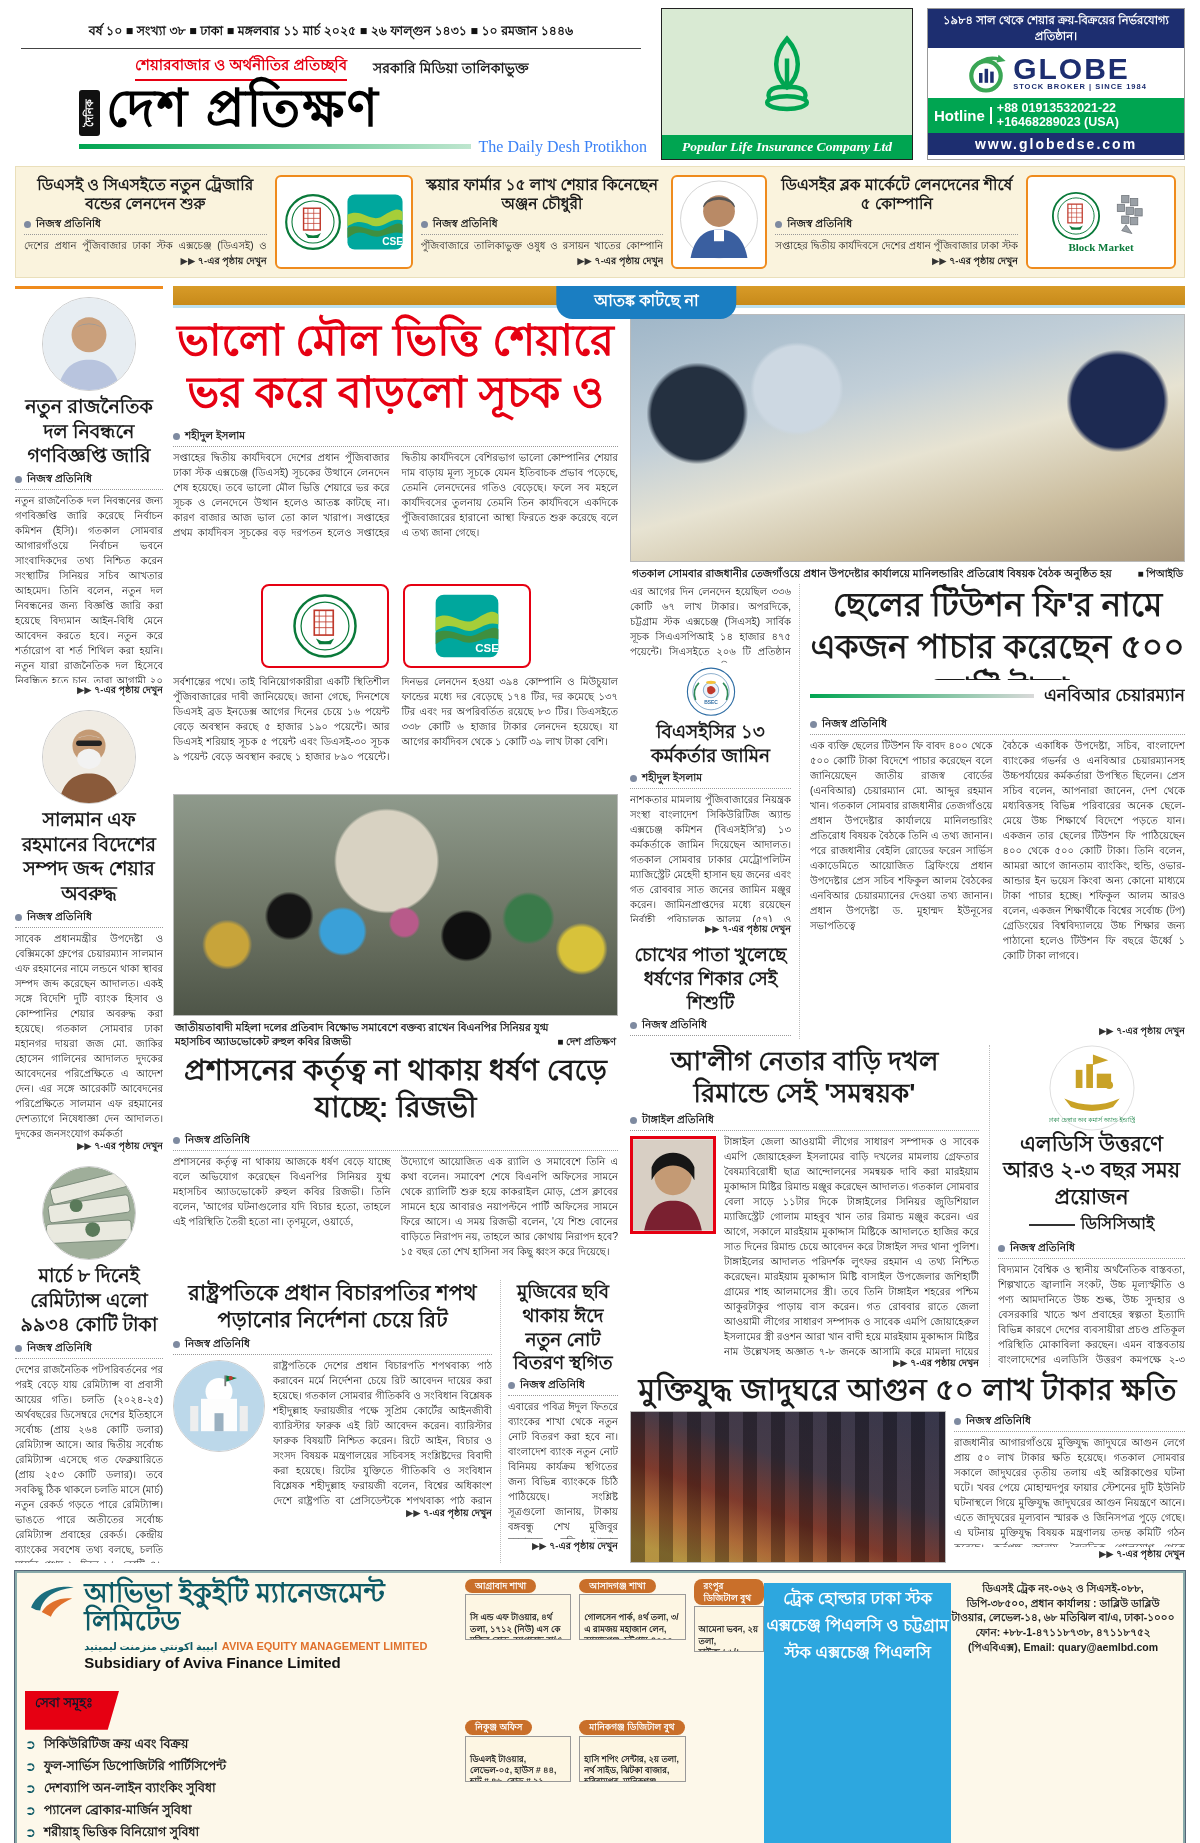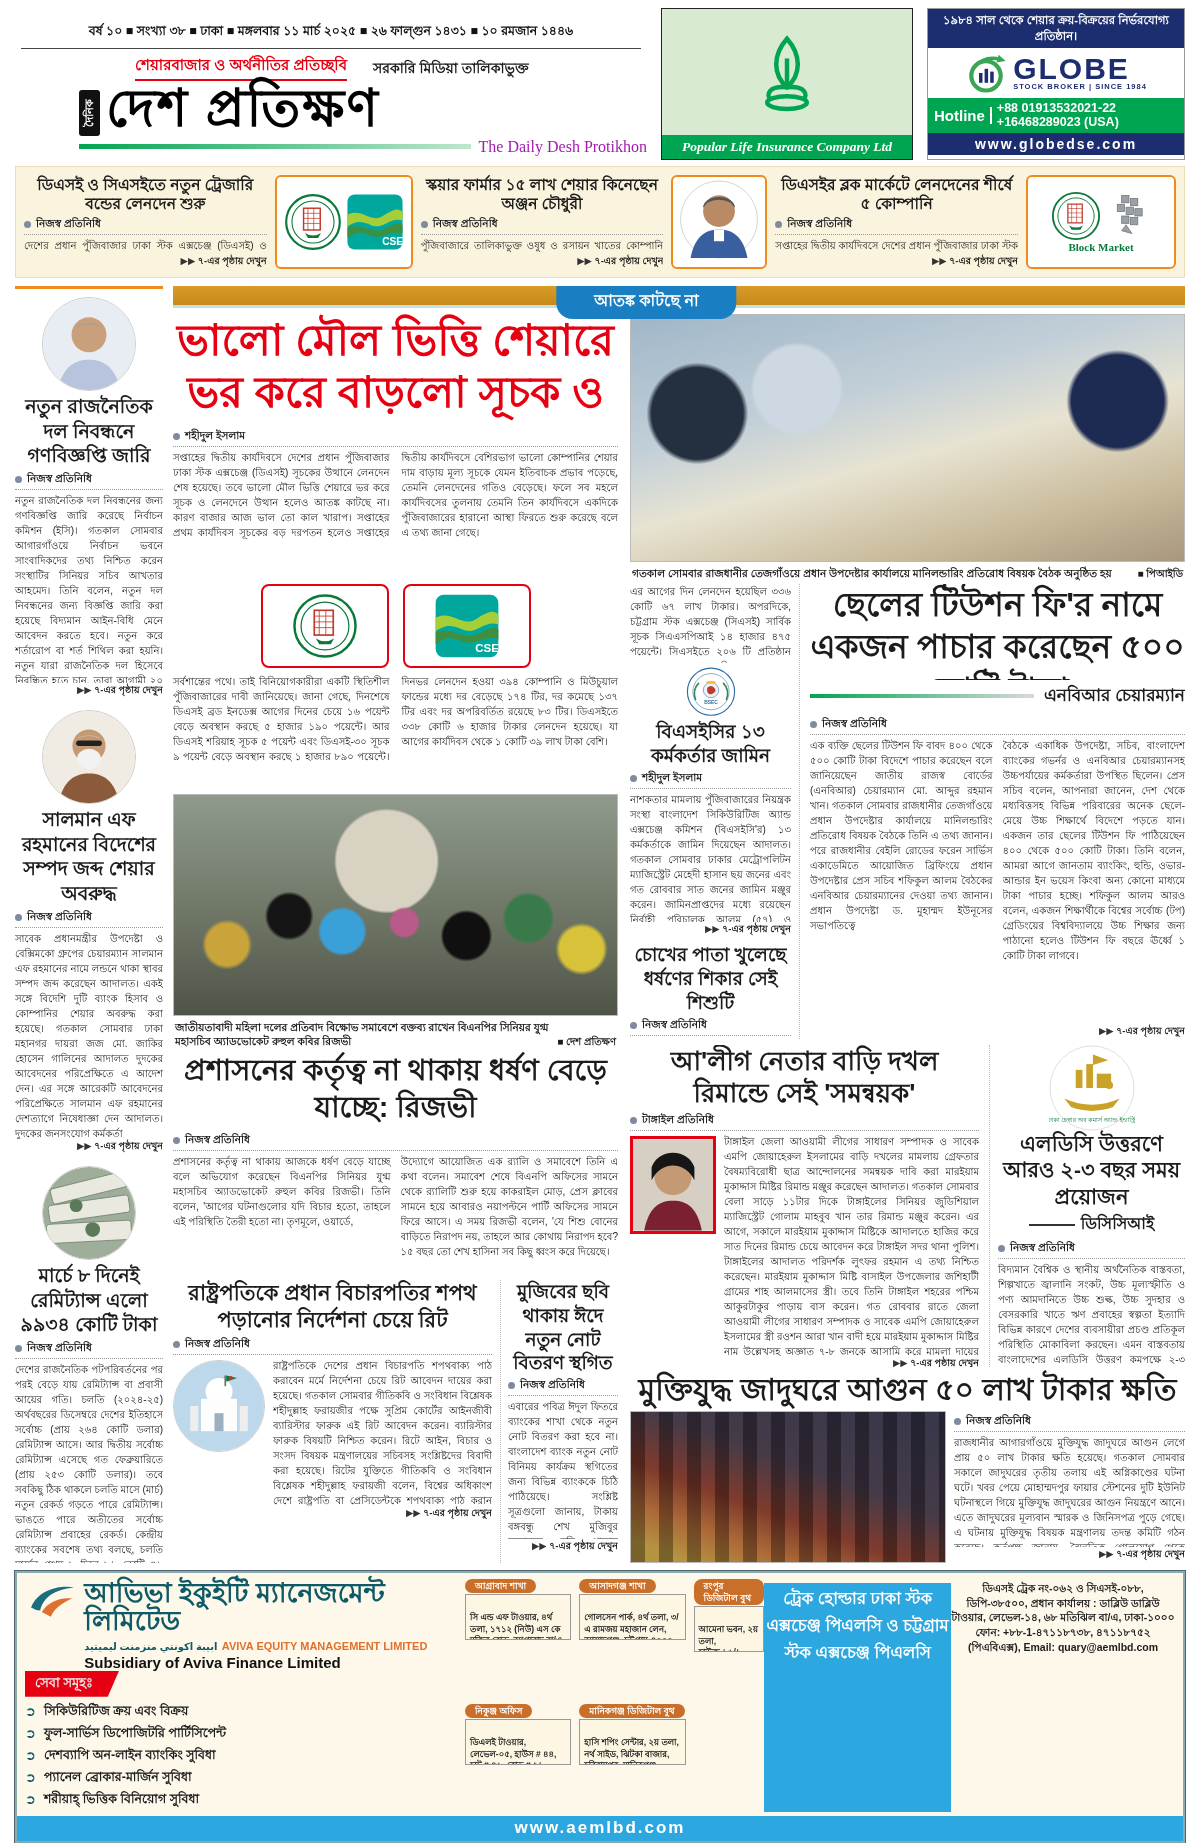--- a/index.html
+++ b/index.html
@@ -14,21 +14,21 @@
   .mh-rule{border-bottom:1.5px solid #444;margin:0 6px}
   .logo-wrap{padding:4px 0 0 64px}
   .tag-row{display:flex;gap:26px;align-items:flex-end;padding-left:56px}
   .tag-red{color:#e60012;font-weight:bold;font-size:15px;border-bottom:2px solid #e60012;padding-bottom:1px}
   .tag-black{font-weight:bold;font-size:14px}
   .logo-row{display:flex;align-items:flex-end;gap:6px}
   .dainik{writing-mode:vertical-rl;transform:rotate(180deg);font-size:11px;font-weight:bold;background:#111;color:#fff;padding:3px 1px;border-radius:3px;height:46px;text-align:center}
   .logo-bn{font-size:52px;font-weight:bold;letter-spacing:2px;line-height:1.05;color:#000}
   .logo-under{display:flex;align-items:center;gap:8px;margin-top:2px}
   .green-line{flex:1;height:5px;background:linear-gradient(90deg,#00a551,#bfe6cf)}
-  .logo-en{font-family:"Liberation Serif",serif;font-size:16px;color:#a21caf}
+  .logo-en{font-family:"Liberation Serif",serif;font-size:16px;color:#3b82f6}
 
   .ad-plic{width:252px;border:1px solid #222;display:flex;flex-direction:column;background:#d9ead3}
   .plic-body{flex:1;display:flex;align-items:center;justify-content:center}
   .plic-bar{background:#00a551;color:#fff;font-weight:bold;font-size:13.5px;text-align:center;padding:4px 2px;font-style:italic;font-family:"Liberation Serif",serif}
   .ad-globe{width:258px;border:1px solid #999;display:flex;flex-direction:column;font-size:11px}
   .globe-top{background:#1d2e70;color:#fff;text-align:center;font-size:11.5px;font-weight:bold;padding:4px 3px;line-height:1.35}
   .globe-mid{background:#fff;display:flex;align-items:center;justify-content:center;gap:6px;padding:4px 2px}
   .globe-word{color:#1d2e70;font-weight:bold;font-size:30px;letter-spacing:2px;line-height:.9}
   .globe-sub{color:#1d2e70;font-size:7.5px;font-weight:bold;letter-spacing:1px}
   .globe-hot{background:#00a551;color:#fff;display:flex;align-items:center;gap:5px;padding:3px 6px}
@@ -121,21 +121,21 @@
 
   
   .aviva{border:2px solid #8aa;outline:1px solid #567;margin-top:8px;background:#fdf8ea;padding:6px 8px 0}
   .av-top{display:flex;gap:10px}
   .av-left{width:430px;flex:none}
   .brandrow{display:flex;align-items:flex-start;gap:6px}
   .brand-bn{font-size:27px;font-weight:bold;color:#0e5a66;line-height:1.05}
   .brand-en{color:#e0712c;font-weight:bold;font-size:11px}
   .brand-ar{color:#0e5a66;font-size:10px;font-weight:bold}
   .brand-sub{font-weight:bold;font-size:15px;color:#111}
-  .ribbon{display:inline-block;background:#e60012;color:#e5e5e5;font-weight:bold;font-size:13px;padding:2px 26px 3px 10px;clip-path:polygon(0 0,100% 0,88% 100%,0 100%);margin:0 0 3px}
+  .ribbon{display:inline-block;background:#e60012;color:#0f172a;font-weight:bold;font-size:13px;padding:2px 26px 16px 10px;clip-path:polygon(0 0,100% 0,88% 100%,0 100%);margin:20px 0 3px}
   .svc{list-style:none;font-size:12.5px;font-weight:bold}
   .svc li{display:flex;gap:8px;align-items:center;margin:2px 0}
   .svc .bullet{color:#0e5a66;font-size:13px}
   .branches{flex:1;display:grid;grid-template-columns:1fr 1fr 1fr;gap:5px 8px}
   .branch{font-size:8.5px;line-height:1.35}
   .b-label{display:inline-block;background:#c96f2a;color:#fff;font-weight:bold;font-size:9px;padding:1px 10px;border-radius:8px;margin-bottom:1px}
   .b-box{border:1px solid #999;background:#fdf6e3;padding:17px 4px;font-weight:bold;color:#222;height:46px;overflow:hidden}
   .trek{background:#2da7df;color:#fff;text-align:center;font-weight:bold;font-size:16.5px;padding:3px 0;margin-top:4px}
   .trekaddr{text-align:center;font-size:10.5px;font-weight:bold;padding:2px 0;line-height:1.4}
   .avweb{background:#2da7df;color:#fff;font-weight:bold;font-size:17px;letter-spacing:2px;padding:2px 0 3px;text-align:center;margin:4px -8px 0}

